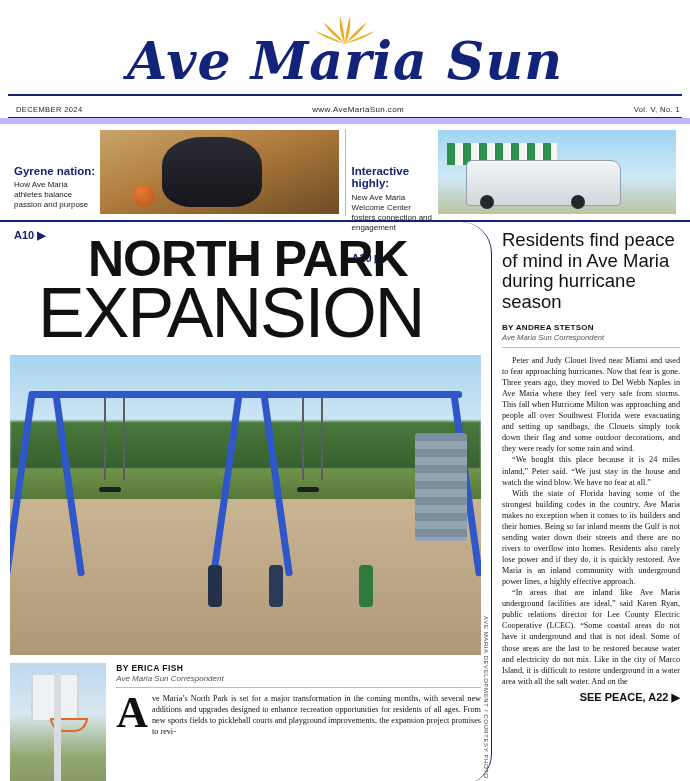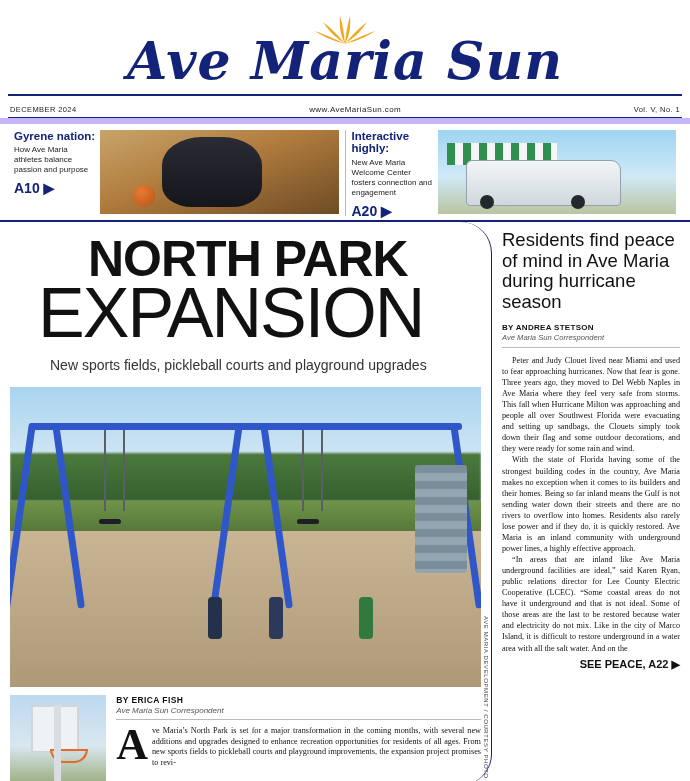--- a/index.html
+++ b/index.html
@@ -35,21 +35,21 @@
     color:#13237a;
     line-height:1.05;
   }
   .masthead-rule{
     position:absolute;left:8px;right:8px;bottom:22px;height:2px;background:#13237a;
   }
   .masthead-rule2{
     position:absolute;left:8px;right:8px;bottom:0px;height:1px;background:#13237a;
   }
   .masthead-info{
-    position:absolute;left:10px;right:10px;bottom:4px;
+    position:absolute;left:16px;right:10px;bottom:4px;
     display:flex;justify-content:space-between;align-items:center;
     font-size:7.5px;color:#222;letter-spacing:.4px;
   }
   .masthead-info .center{font-size:8px;color:#222;}
 
   
   .teasers{
     position:relative;
     height:98px;
     display:flex;
@@ -60,24 +60,24 @@
   }
   .teaser{
     display:flex;
     flex:1 1 0;
     padding:0 6px;
     box-sizing:border-box;
   }
   .teaser + .teaser{border-left:1px solid #bbb;}
   .teaser-text{width:86px;flex:0 0 86px;padding-right:4px;box-sizing:border-box;}
   .teaser-head{
-    font-size:11.5px;font-weight:bold;color:#13237a;line-height:1.08;margin-bottom:3px;
+    font-size:11.5px;font-weight:bold;color:#13237a;line-height:1.08;margin-bottom:3px;margin-top:35px;
   }
   .teaser-body{font-size:8px;color:#222;line-height:1.25;}
-  .teaser-page{font-size:14px;font-weight:bold;color:#13237a;margin-top:5px;}
+  .teaser-page{font-size:11px;font-weight:bold;color:#13237a;margin-top:19px;}
   .teaser-img{
     flex:1 1 auto;height:84px;border:0;position:relative;overflow:hidden;
   }
 
   
   .ph1{background:linear-gradient(160deg,#c8a46a 0%,#b07b3d 45%,#6d4c25 100%);}
   .ph1:after{content:"";position:absolute;left:26%;top:8%;width:42%;height:84%;
     background:linear-gradient(180deg,#2b2b33 0%,#15151c 100%);border-radius:40% 40% 30% 30%;}
   .ph1 .ball{position:absolute;left:14%;bottom:8%;width:22px;height:22px;border-radius:50%;
     background:radial-gradient(circle at 35% 30%,#e87b32,#b4541a);}
@@ -268,21 +268,20 @@
 
 
   </div>
 
   <div class="body">
 
     <div class="left-col">
 
       <div class="kicker-head head1">NORTH PARK</div>
       <div class="kicker-head head2">EXPANSION</div>
-      <div class="deck">New sports fields, pickleball courts and playground upgrades</div>
 
       <div class="hero-photo">
         <div class="treeline"></div>
         <div class="grass"></div>
         <div class="ground"></div>
         <div class="swing-frame">
           <div class="bar"></div>
           <div class="leg" style="left:4%;transform:rotate(8deg);transform-origin:top center;"></div>
           <div class="leg" style="left:9%;transform:rotate(-8deg);transform-origin:top center;"></div>
           <div class="leg" style="left:48%;transform:rotate(8deg);transform-origin:top center;"></div>
@@ -321,20 +320,21 @@
       <div class="photo-credit">AVE MARIA DEVELOPMENT / COURTESY PHOTO</div>
     </div>
 
     <div class="right-col">
       <div class="side-head">Residents find peace of mind in Ave Maria during hurricane season</div>
       <div class="side-byline">BY ANDREA STETSON</div>
       <div class="side-byline-sub">Ave Maria Sun Correspondent</div>
       <div class="side-rule"></div>
       <div class="side-text">
         <p>Peter and Judy Clouet lived near Miami and used to fear approaching hurricanes. Now that fear is gone. Three years ago, they moved to Del Webb Naples in Ave Maria where they feel very safe from storms. This fall when Hurricane Milton was approaching and people all over Southwest Florida were evacuating and setting up sandbags, the Clouets simply took down their flag and some outdoor decorations, and they were ready for some rain and wind.</p>
+        <p>“We bought this place because it is 24 miles inland,” Peter said. “We just stay in the house and watch the wind blow. We have no fear at all.”</p>
         <p>With the state of Florida having some of the strongest building codes in the country, Ave Maria makes no exception when it comes to its builders and their homes. Being so far inland means the Gulf is not sending water down their streets and there are no rivers to overflow into homes. Residents also rarely lose power and if they do, it is quickly restored. Ave Maria is an inland community with underground power lines, a highly effective approach.</p>
         <p>“In areas that are inland like Ave Maria underground facilities are ideal,” said Karen Ryan, public relations director for Lee County Electric Cooperative (LCEC). “Some coastal areas do not have it underground and that is not ideal. Some of those areas are the last to be restored because water and electricity do not mix. Like in the city of Marco Island, it is difficult to restore underground in a water area with all the salt water. And on the</p>
       </div>
       <div class="jump">SEE PEACE, A22 ▶</div>
     </div>
 
   </div>
 </div>
 
 </body></html>

